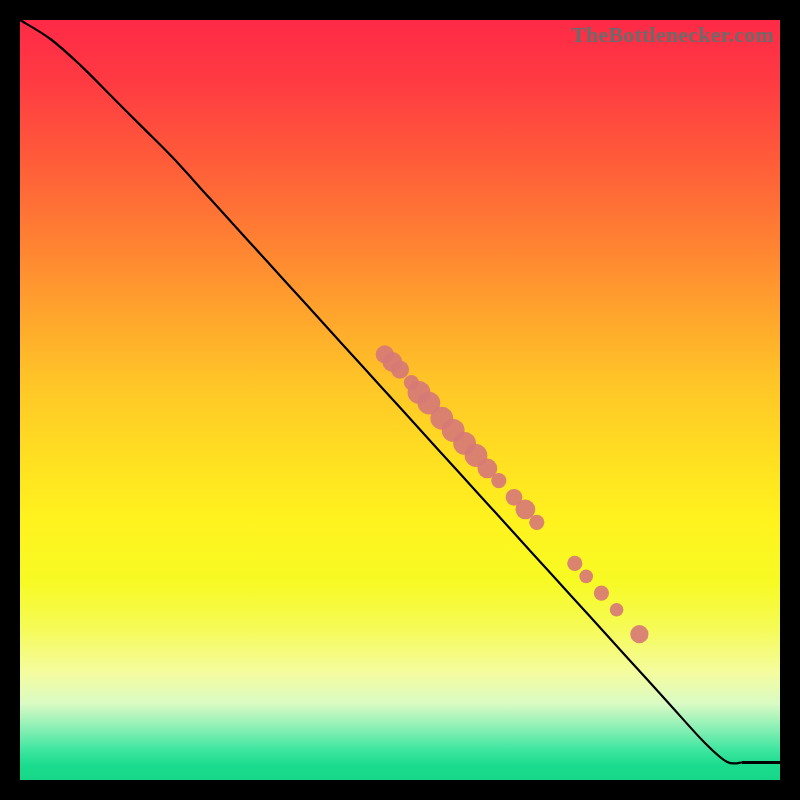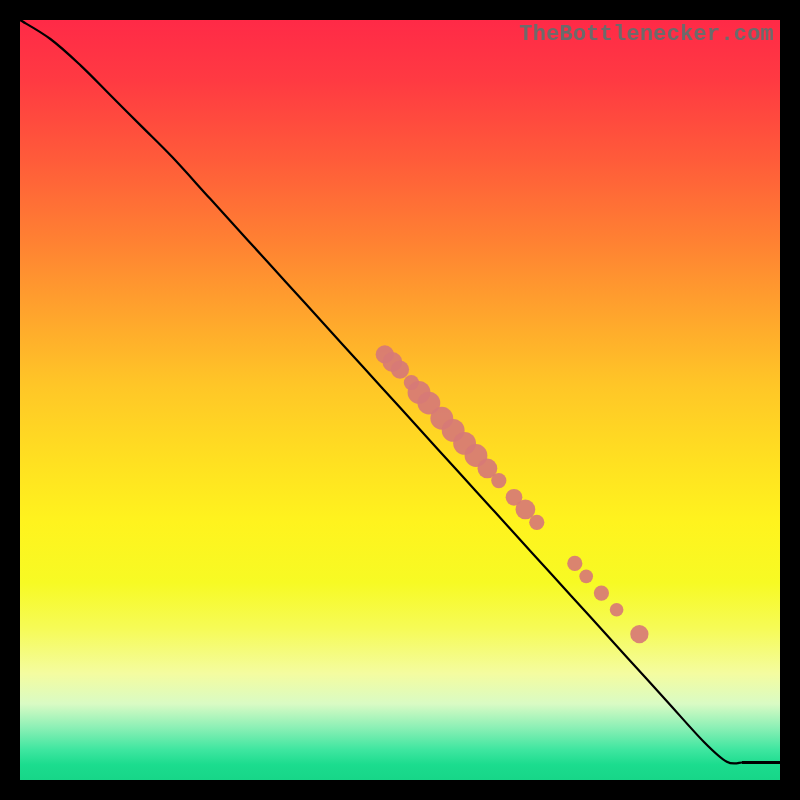--- a/index.html
+++ b/index.html
@@ -40,21 +40,21 @@
       #8ef0b6 93%,
       #3fe6a0 96%,
       #1bdc8e 98%,
       #17d688 100%
     );
   }
   .watermark {
     position: absolute;
     top: 2px;
     right: 6px;
-    font-family: Liberation Mono, monospace;
+    font-family: Liberation Serif, serif;
     font-size: 22px;
     font-weight: 600;
     color: #6b6b6b;
     letter-spacing: 0.2px;
     user-select: none;
   }
   svg.overlay {
     position: absolute;
     left: 0;
     top: 0;

